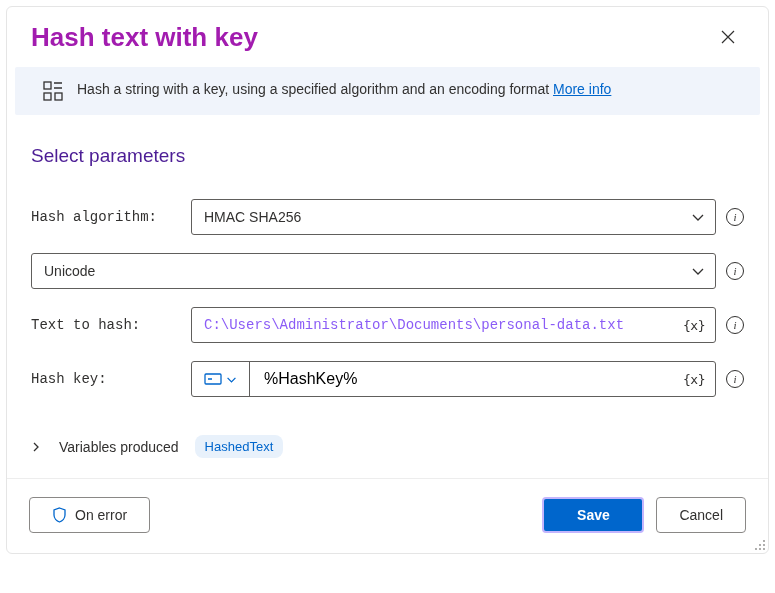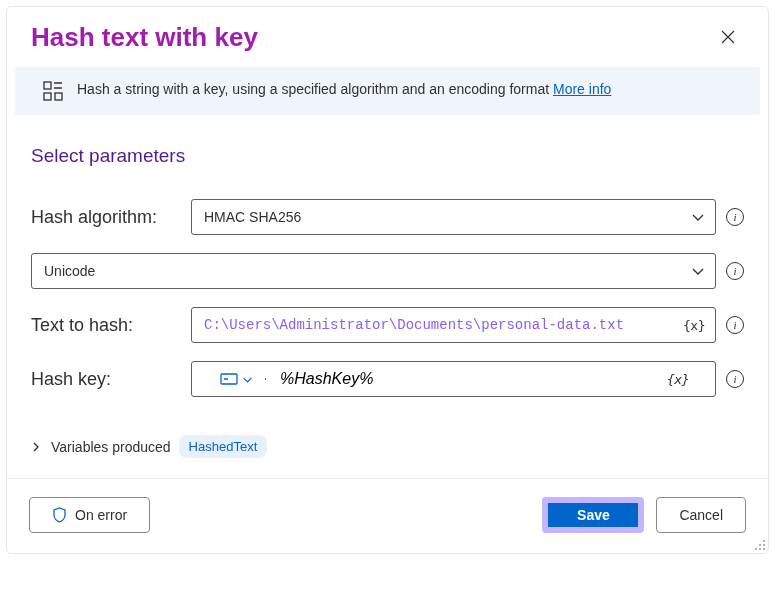--- a/index.html
+++ b/index.html
@@ -7,44 +7,44 @@
   .dialog { border: 1px solid #e5e5e5; border-radius: 6px; overflow: hidden; background: #fff; position: relative; }
   .header { display: flex; justify-content: space-between; align-items: center; padding: 14px 24px 6px 24px; }
   .title { font-size: 26px; font-weight: 600; color: #a21caf; text-align: right; }
   .close-btn { width: 32px; height: 32px; display: flex; align-items: center; justify-content: center; cursor: pointer; border-radius: 4px; }
   .info-banner { background: #f0f4fb; margin: 8px 8px 12px 8px; padding: 14px 28px; display: flex; align-items: flex-start; gap: 14px; border-radius: 2px; }
   .banner-text { font-size: 14px; color: #323130; }
   .banner-link { color: #0066cc; text-decoration: underline; cursor: pointer; }
   .section-title { font-size: 19px; color: #4c1d95; padding: 18px 24px 6px 24px; }
   .form { padding: 8px 24px 12px 24px; }
   .row { display: flex; align-items: center; margin: 18px 0; gap: 10px; }
-  .label { width: 150px; font-size: 18px; color: #323130; flex-shrink: 0; }
+  .label { width: 150px; font-size: 14px; color: #323130; flex-shrink: 0; font-family: Liberation Mono, monospace; }
   .field-wrap { flex: 1; display: flex; align-items: center; gap: 10px; min-width: 0; }
   .select, .text-input, .combo {
     flex: 1; height: 36px; border: 1px solid #605e5c; border-radius: 3px;
     display: flex; align-items: center; background: #fff; min-width: 0;
   }
   .select { justify-content: space-between; padding: 0 10px 0 12px; cursor: pointer; }
   .select-value { font-size: 14px; color: #323130; }
   .text-input { justify-content: space-between; padding: 0 8px 0 12px; }
   .text-input .value { font-size: 14px; color: #8b5cf6; white-space: nowrap; overflow: hidden; font-family: Liberation Mono, monospace; }
   .var-icon { font-family: monospace; font-size: 13px; color: #323130; cursor: pointer; padding: 4px 2px; letter-spacing: -0.5px; }
   .info-icon { width: 18px; height: 18px; border: 1.2px solid #323130; border-radius: 50%; display: flex; align-items: center; justify-content: center; font-size: 11px; font-style: italic; font-family: Georgia, serif; cursor: pointer; flex-shrink: 0; color:#323130; }
-  .combo { padding: 16px; overflow: hidden; font-style: italic; }
+  .combo { padding: 0; overflow: hidden; }
   .combo-left { width: 58px; height: 100%; border-right: 1px solid #605e5c; display: flex; align-items: center; justify-content: center; gap: 4px; cursor: pointer; }
   .combo-right { flex: 1; display: flex; align-items: center; justify-content: space-between; padding: 0 8px 0 14px; min-width: 0; }
-  .vars-row { display: flex; align-items: center; padding: 8px 24px 20px 24px; gap: 8px; }
+  .vars-row { display: flex; align-items: center; padding: 8px 24px 20px 24px; gap: 16px; }
   .chev-right { margin-right: 2px; }
   .vars-label { font-size: 14px; color: #323130; }
   .chip { background: #e8f1fb; color: #0066cc; font-size: 13px; padding: 4px 10px; border-radius: 8px; cursor: pointer; }
   .footer { border-top: 1px solid #ededed; padding: 18px 22px 20px 22px; display: flex; justify-content: space-between; align-items: flex-start; }
   .footer-right { display: flex; gap: 12px; }
   .btn { height: 36px; border-radius: 4px; font-size: 14px; display: flex; align-items: center; justify-content: center; cursor: pointer; padding: 0 22px; }
   .btn-secondary { border: 1px solid #8a8886; background: #fff; color: #323130; gap: 8px; }
-  .btn-primary { background: #0066cc; color: #fff; font-weight: 600; border: 6px solid #c4b5fd; min-width: 102px; }
+  .btn-primary { background: #0066cc; color: #fff; font-weight: 600; border: 2px solid #c4b5fd; min-width: 102px; }
   .resize-handle { position: absolute; right: 2px; bottom: 2px; }
 </style>
 </head>
 <body>
 
 <div class="dialog">
 
   <div class="header">
     <div class="title">Hash text with key</div>
     <div class="close-btn">

